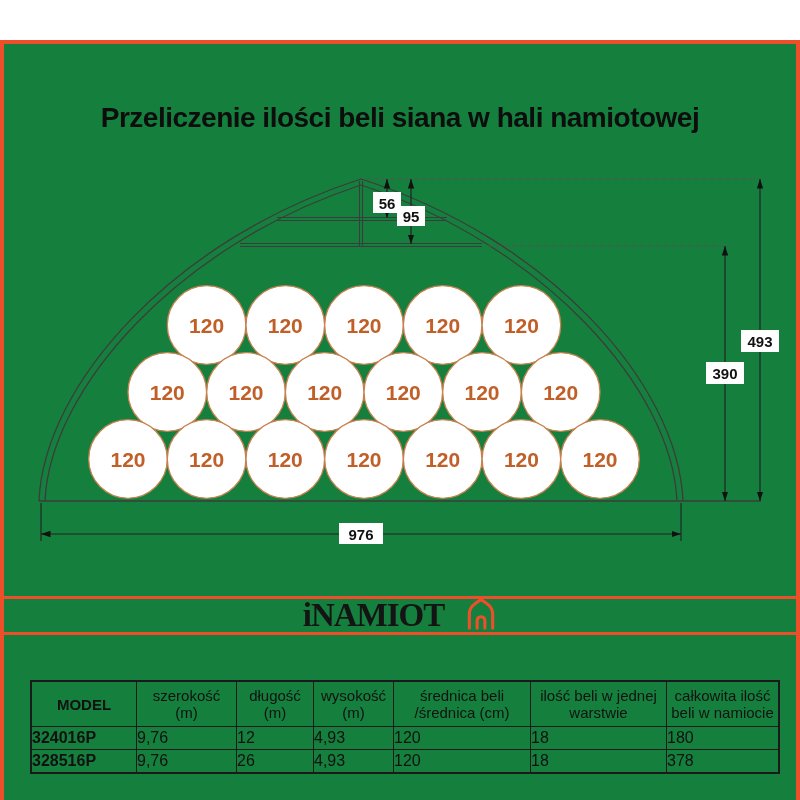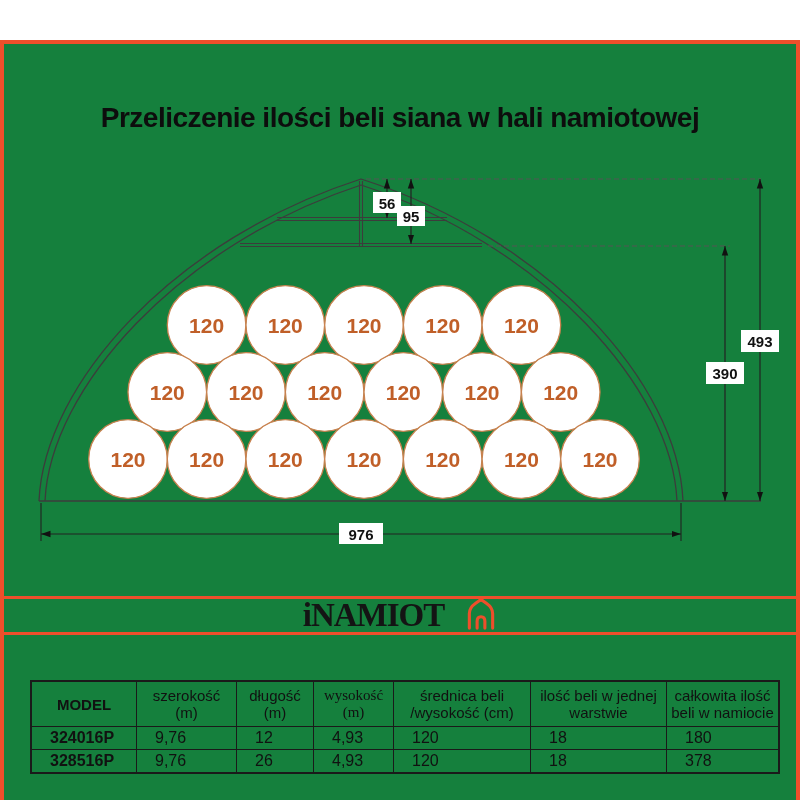--- a/index.html
+++ b/index.html
@@ -29,21 +29,21 @@
     position:absolute;left:26px;top:636px;width:740px;
     border-collapse:collapse;table-layout:fixed;
     font-family:"Liberation Sans",sans-serif;color:#111;
   }
   .spec-table th,.spec-table td{
     border:1.5px solid #1a1a1a;vertical-align:middle;
     padding:0;overflow:hidden;
   }
   .spec-table{border:2px solid #1a1a1a;}
   .spec-table th{height:44px;font-size:15px;font-weight:normal;line-height:17px;}
-  .spec-table td{height:22px;font-size:16px;padding-left:18px;}
+  .spec-table td{height:22px;font-size:16px;}
   .spec-table .col-model{font-weight:bold;}
   .dim-label{font-weight:bold;font-size:15px;fill:#111;}
   .bale-label{font-weight:bold;font-size:21px;fill:#c05f28;}
 </style>
 </head>
 <body>
 
 <div class="page">
 
   <div class="title">Przeliczenie ilości beli siana w hali namiotowej</div>
@@ -151,27 +151,27 @@
             <div>MODEL</div>
           </th>
           <th style="width: 99px;">
             <div>szerokość</div>
             <div>(m)</div>
           </th>
           <th style="width: 76px;">
             <div>długość</div>
             <div>(m)</div>
           </th>
-          <th style="width: 79px; font-family: Liberation Serif, serif;">
+          <th style="width: 79px;">
             <div>wysokość</div>
             <div>(m)</div>
           </th>
           <th style="width: 136px;">
             <div>średnica beli</div>
-            <div>/wysokość (cm)</div>
+            <div>/średnica (cm)</div>
           </th>
           <th style="width: 135px;">
             <div>ilość beli w jednej</div>
             <div>warstwie</div>
           </th>
           <th style="width: 111px;">
             <div>całkowita ilość</div>
             <div>beli w namiocie</div>
           </th>
         </tr>

